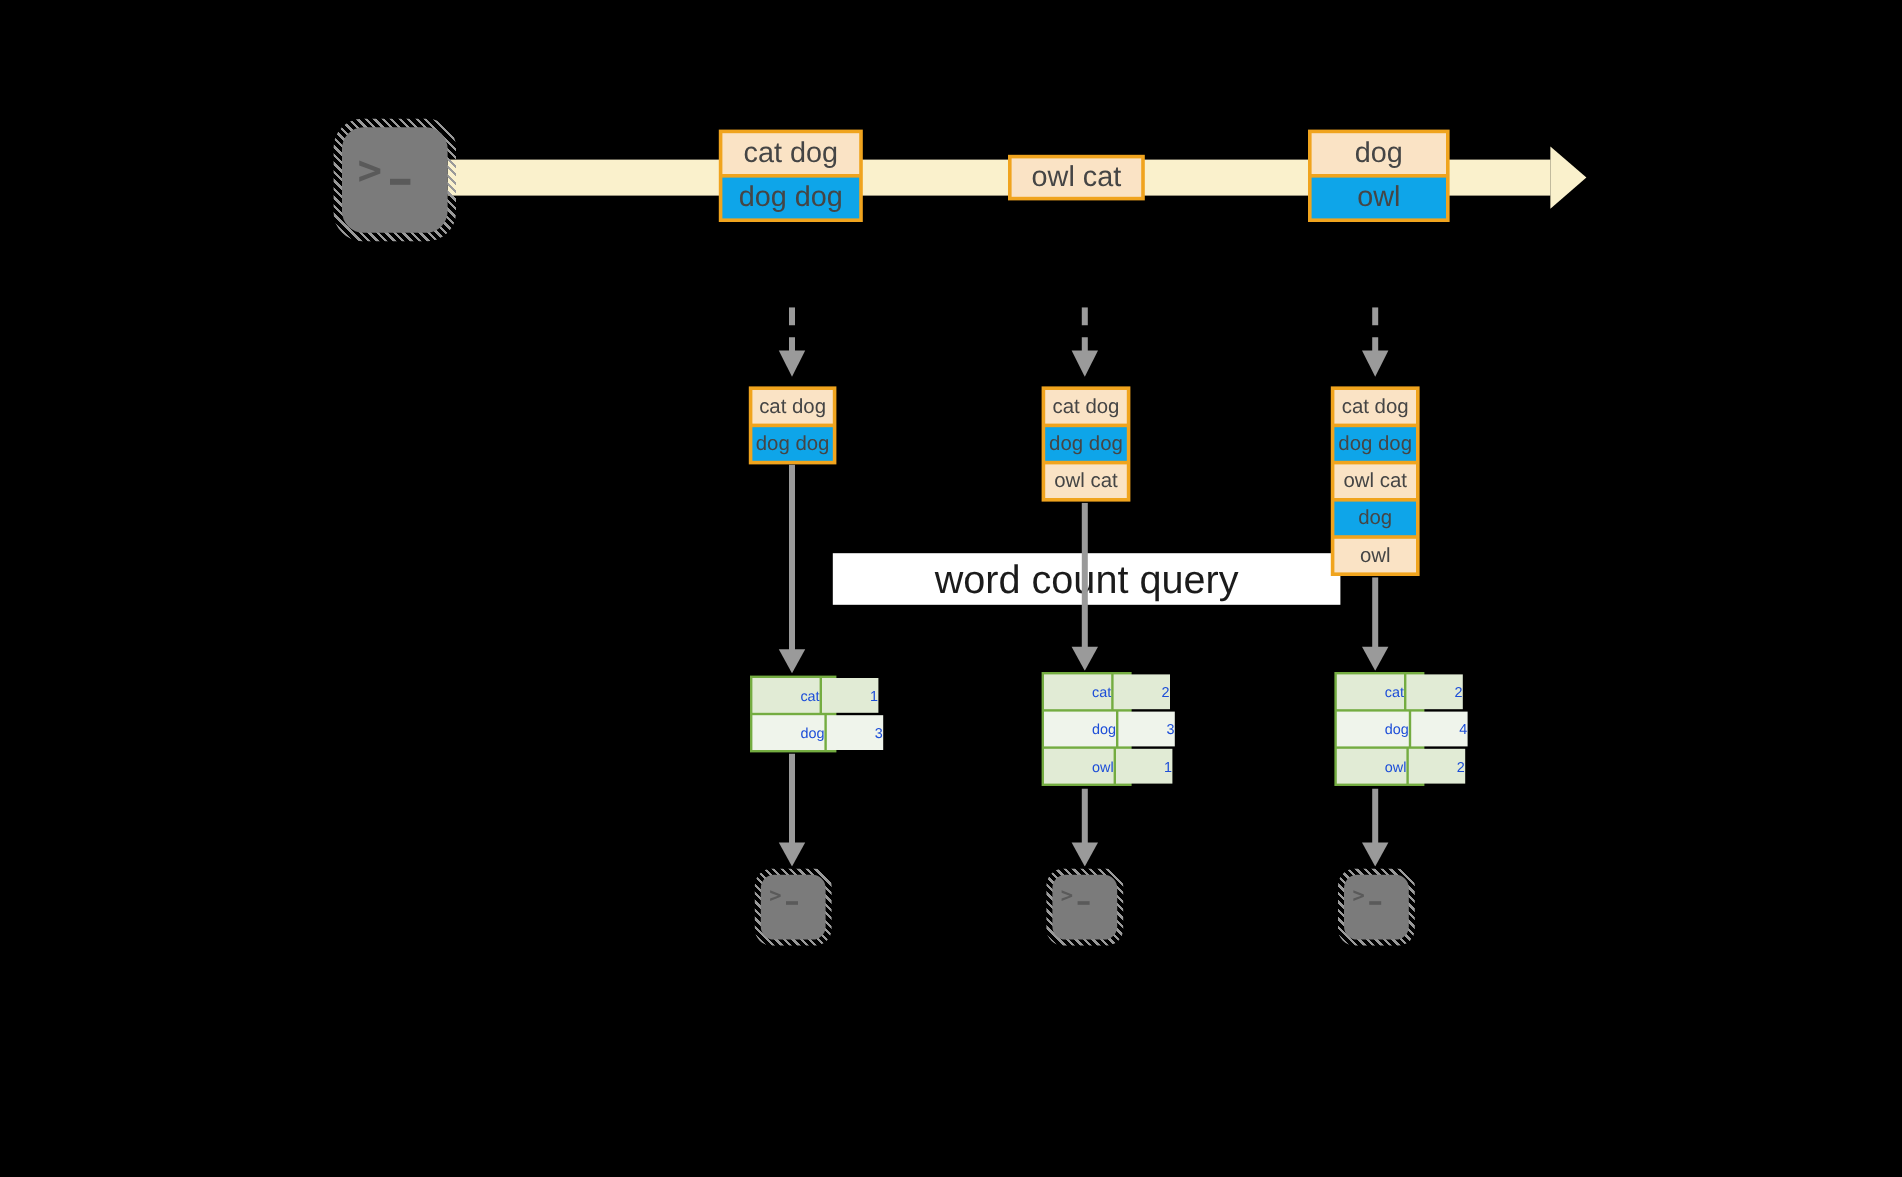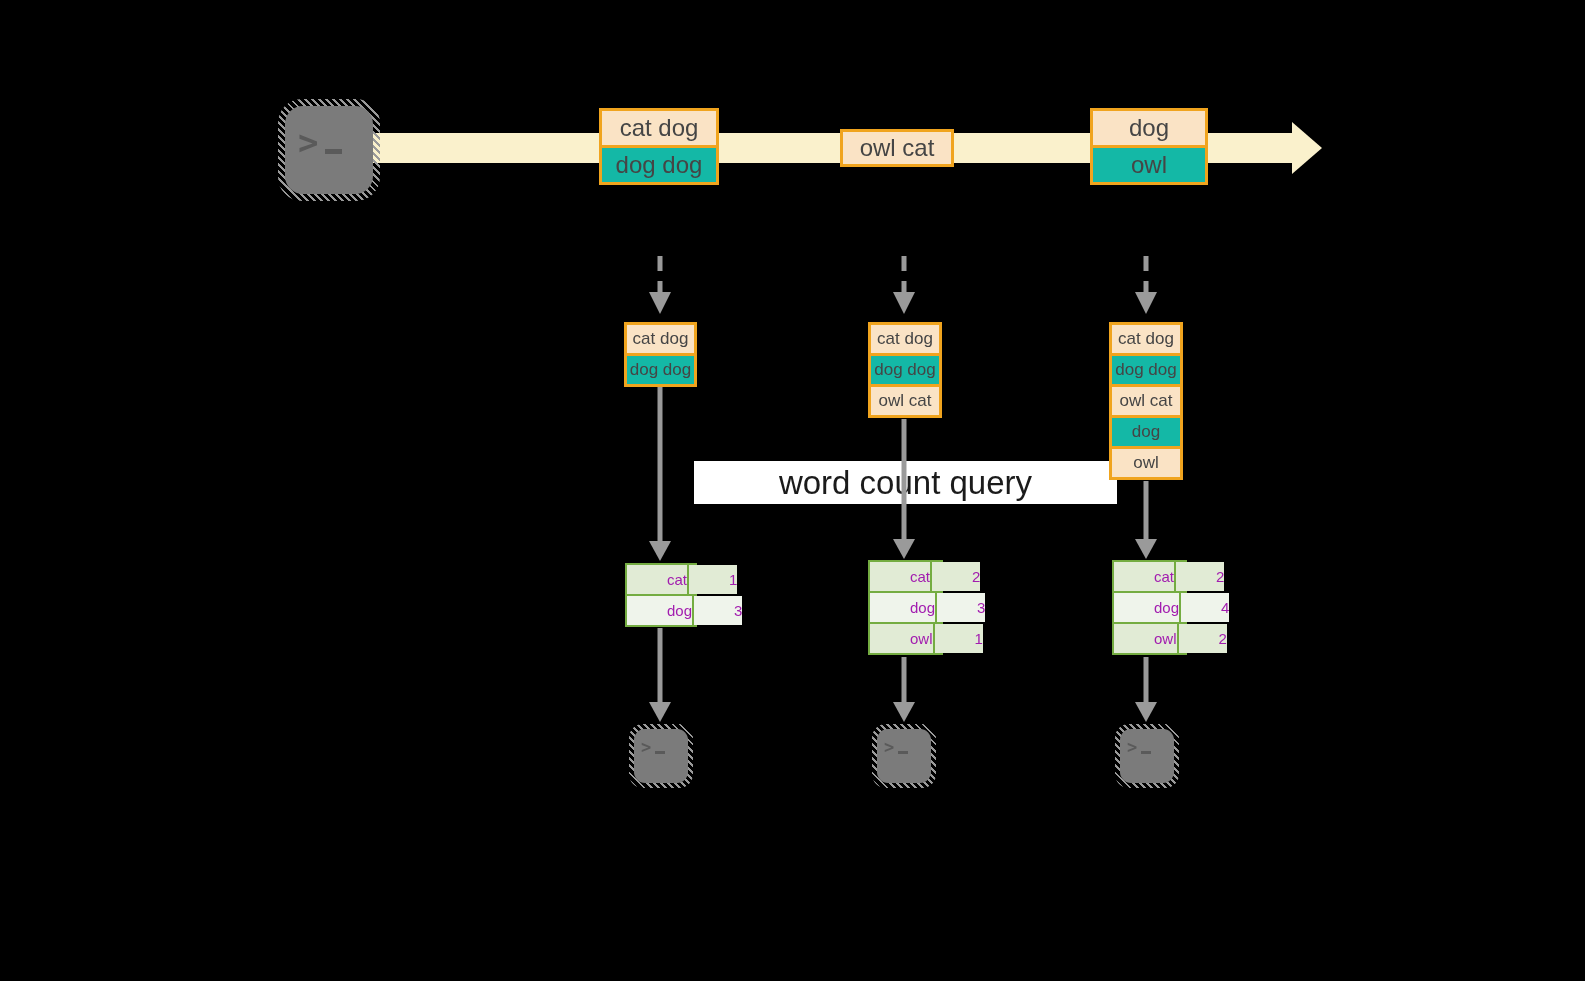--- a/index.html
+++ b/index.html
@@ -30,30 +30,30 @@
   
   .stream-band{position:absolute;left:373px;top:133px;width:919px;height:30px;background:#FAF1CC;}
   .stream-head{position:absolute;left:1292px;top:122px;width:0;height:0;
     border-top:26px solid transparent;border-bottom:26px solid transparent;border-left:30px solid #FAF1CC;}
 
   
   .obox{position:absolute;box-sizing:border-box;background:#F0A41E;padding:3px;
         display:flex;flex-direction:column;gap:3px;z-index:2;}
   .obox .row{display:flex;align-items:center;justify-content:center;color:#454545;}
   .fill-dark{background:#FAE3C5;}
-  .fill-light{background:#14b8a6;}
+  .fill-light{background:#0ea5e9;}
   .streambox .row{height:34px;font-size:24px;}
   .streambox.single .row{height:32px;}
   .stack .row{height:28px;font-size:17px;}
 
   
   .gtable{position:absolute;box-sizing:border-box;background:#74AC41;padding:2px;
           display:flex;flex-direction:column;gap:2px;z-index:2;}
   .gtable .grow{display:flex;gap:2px;height:29px;}
-  .gtable .cell{display:flex;align-items:center;justify-content:center;font-size:15px;color:#a21caf;padding-left:40px;}
+  .gtable .cell{display:flex;align-items:center;justify-content:center;font-size:12px;color:#1d4ed8;padding-left:40px;}
   .gtable .word{width:42px;}
   .gtable .num{flex:1;}
   .gfill-dark{background:#E1EBD5;}
   .gfill-light{background:#EFF4EB;}
 
   
   .varrow{position:absolute;z-index:2;}
 
   
   .banner{position:absolute;left:694px;top:461px;width:423px;height:43px;background:#ffffff;

